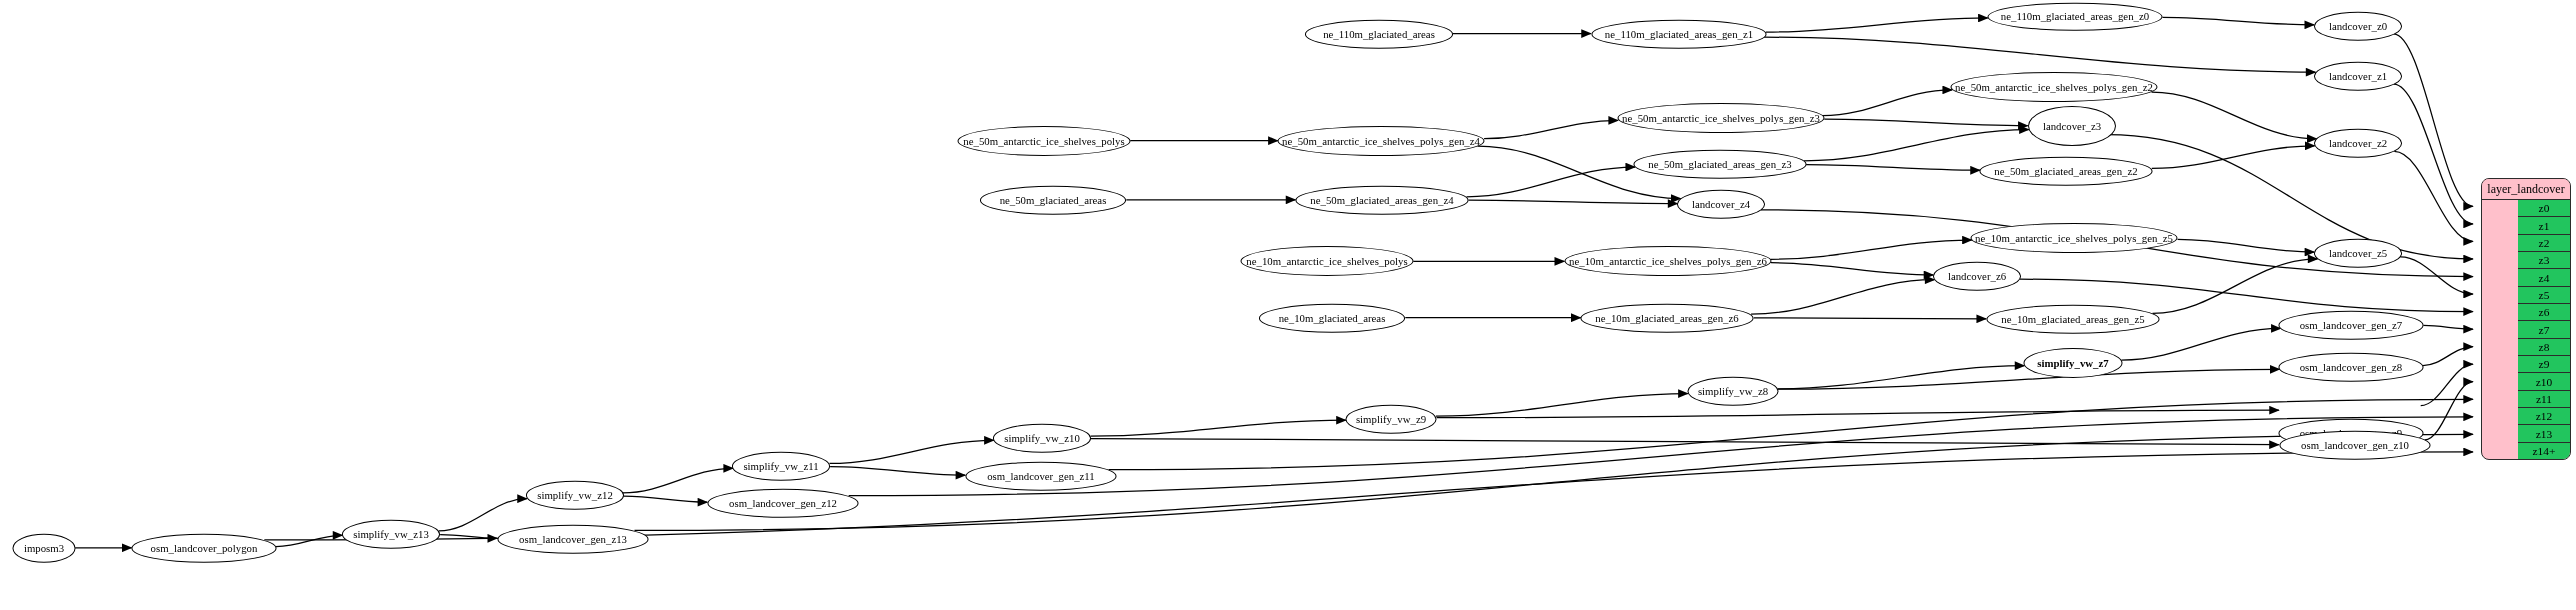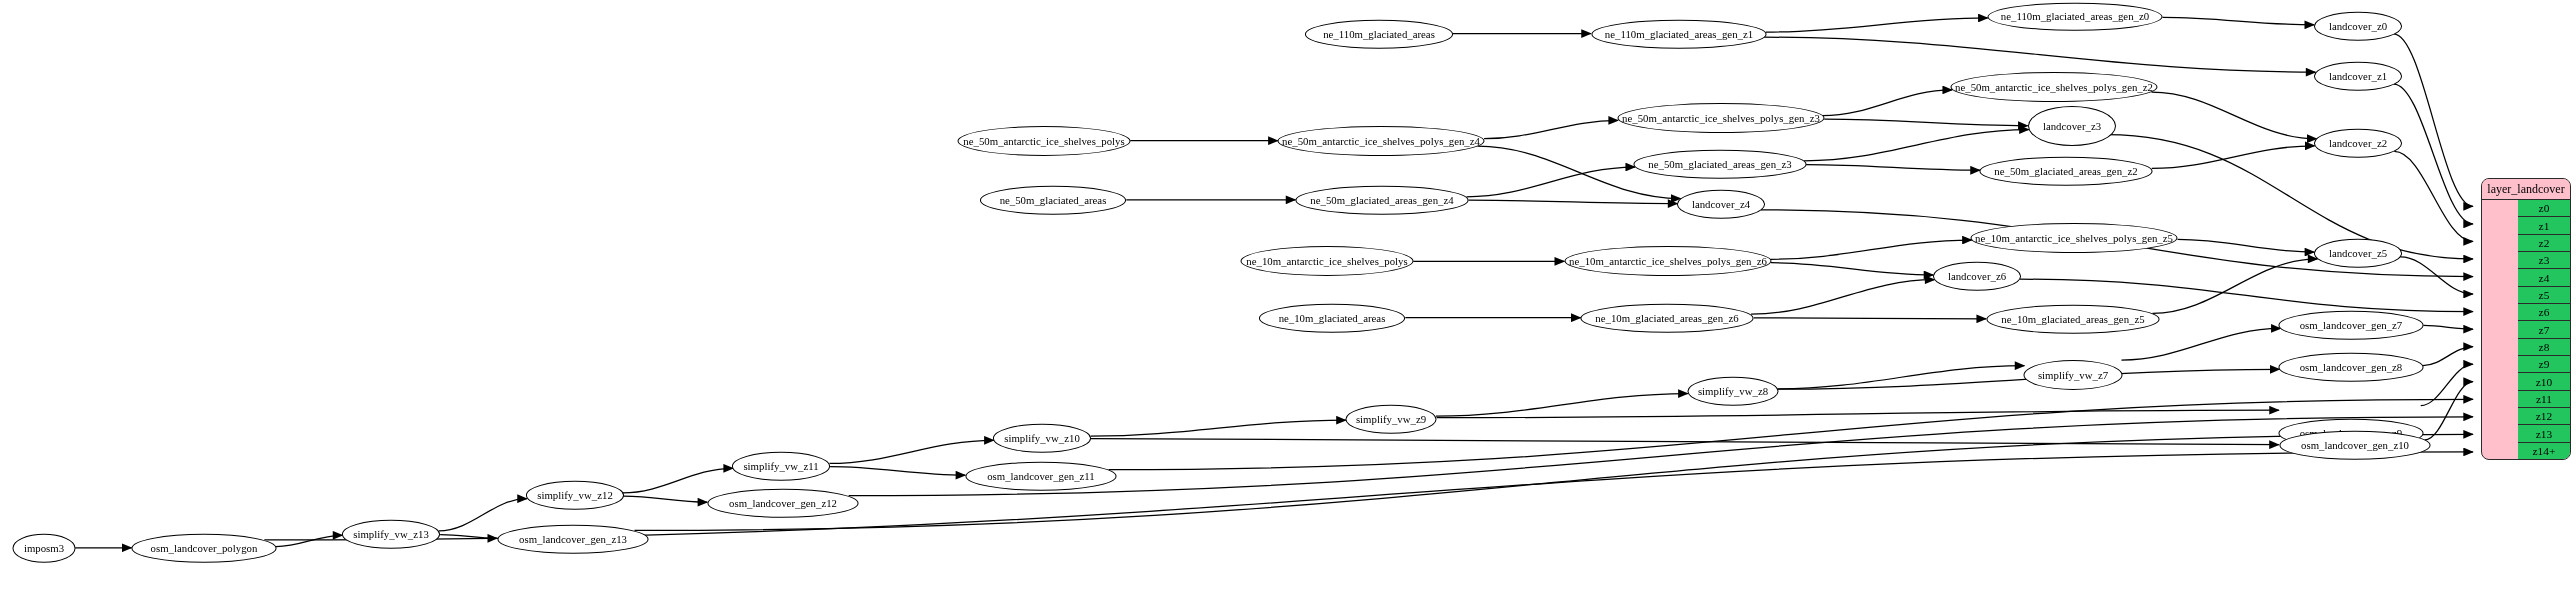--- a/index.html
+++ b/index.html
@@ -218,21 +218,21 @@
       </div>
       <div class="node" style="left: 1667px; top: 318px; width: 173px; height: 28.5px;">
         <span>ne_10m_glaciated_areas_gen_z6</span>
       </div>
       <div class="node" style="left: 2073px; top: 319px; width: 173px; height: 28.5px;">
         <span>ne_10m_glaciated_areas_gen_z5</span>
       </div>
       <div class="node" style="left: 2351px; top: 325px; width: 145px; height: 28.5px;">
         <span>osm_landcover_gen_z7</span>
       </div>
-      <div class="node" style="left: 2073px; top: 375px; width: 99px; height: 30px;">
+      <div class="node" style="left: 2073px; top: 363px; width: 99px; height: 30px; font-weight: bold;">
         <span>simplify_vw_z7</span>
       </div>
       <div class="node" style="left: 2351px; top: 367px; width: 145px; height: 28.5px;">
         <span>osm_landcover_gen_z8</span>
       </div>
       <div class="node" style="left: 1733px; top: 391px; width: 91px; height: 28.5px;">
         <span>simplify_vw_z8</span>
       </div>
       <div class="node" style="left: 2351px; top: 433px; width: 145px; height: 28.5px;">
         <span>osm_landcover_gen_z9</span>

